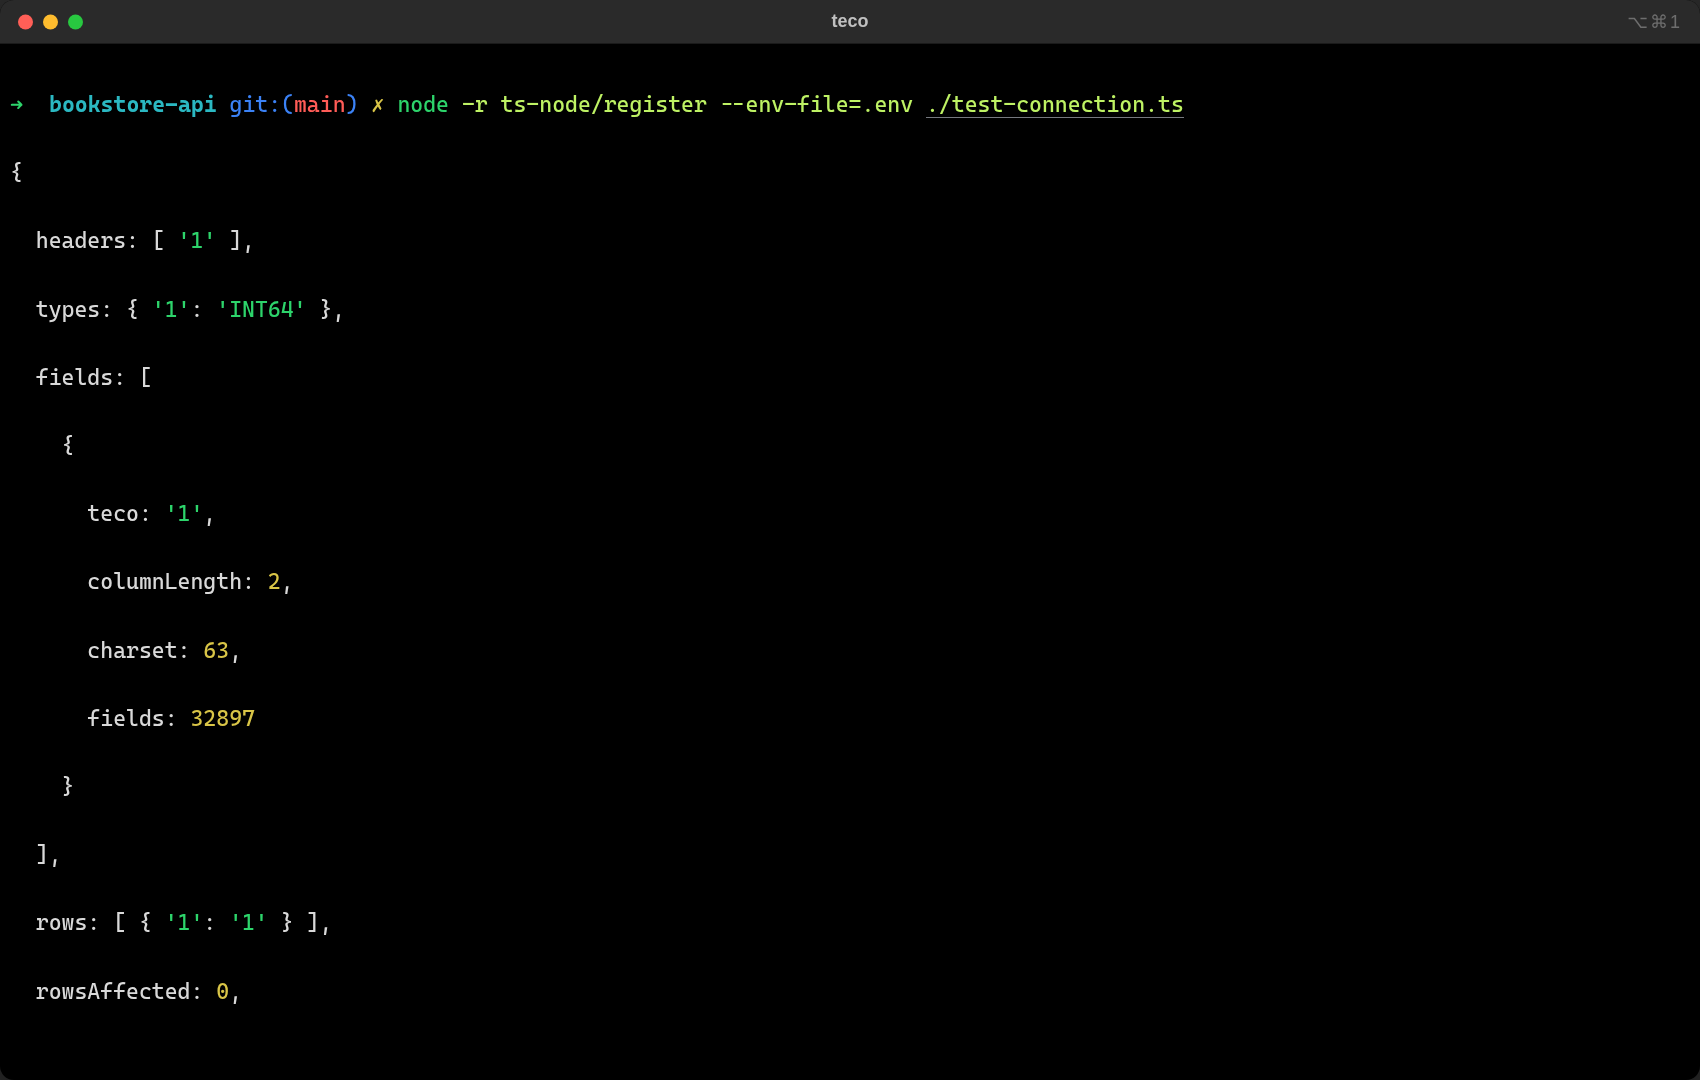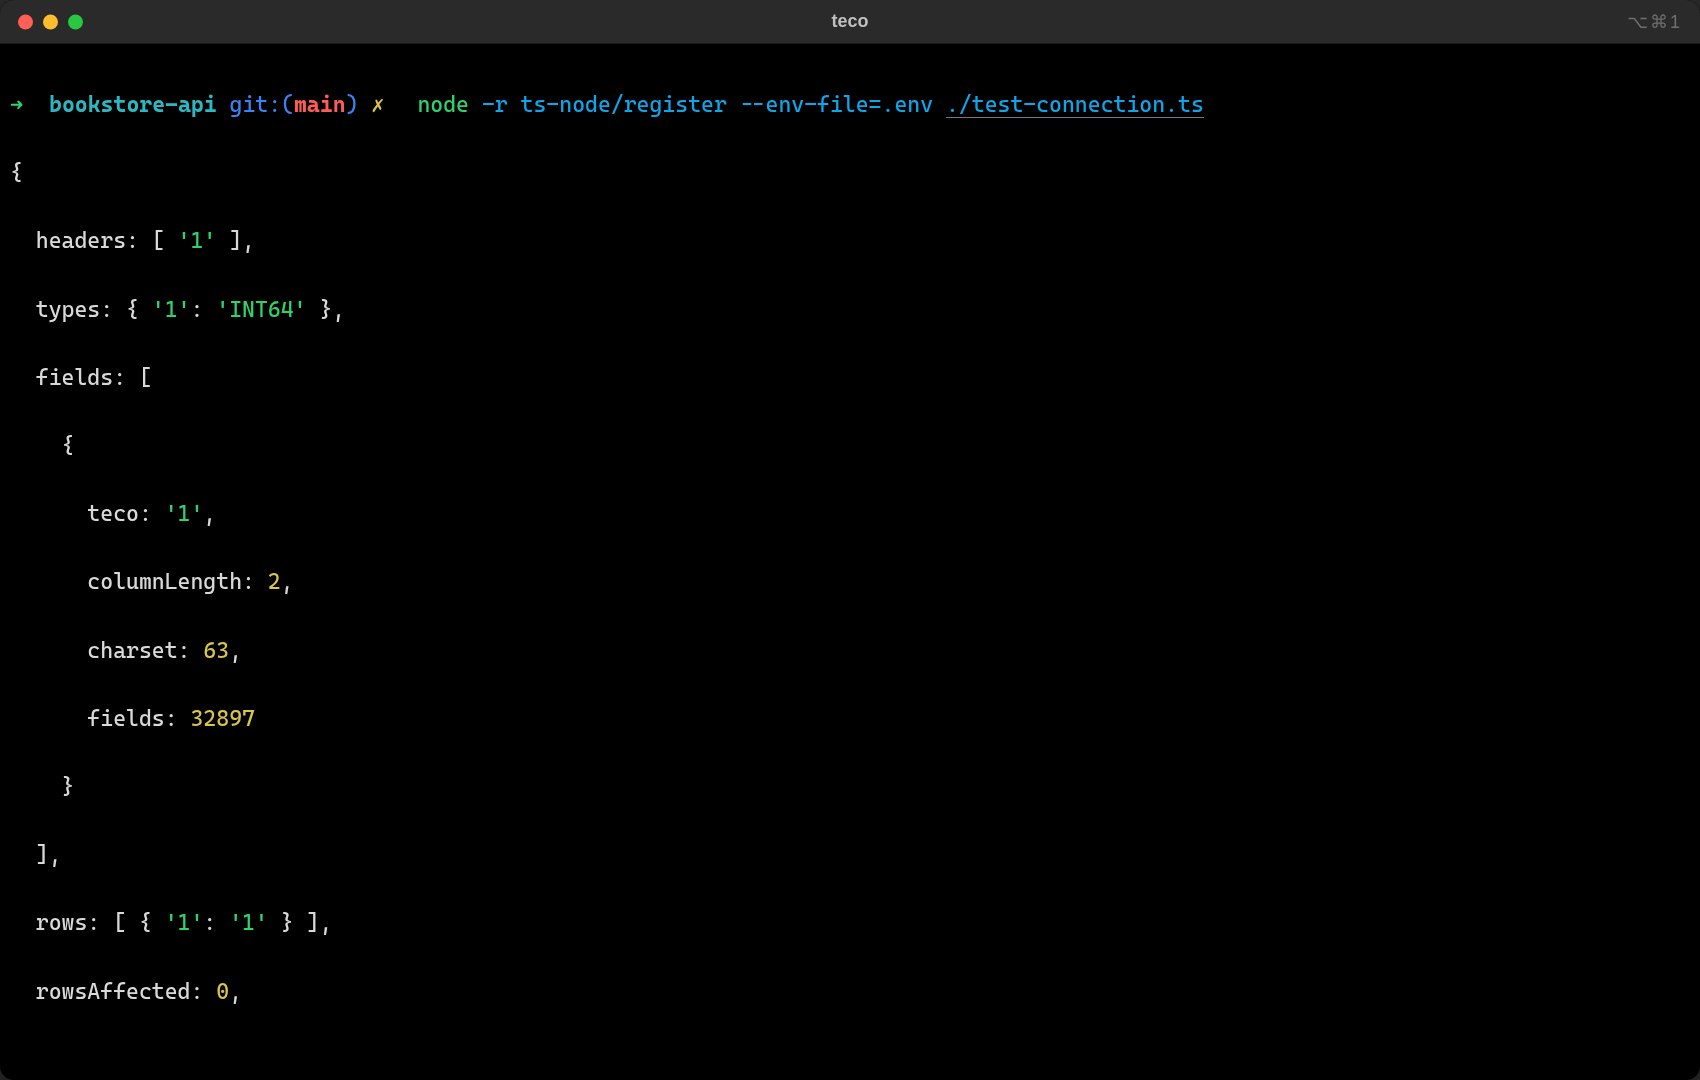--- a/index.html
+++ b/index.html
@@ -70,24 +70,24 @@
     font-size: 22px;
     line-height: 1.55;
     color: #cdd3de;
     white-space: pre;
     overflow: hidden;
   }
   .line { display: block; }
   .c-green { color: #2dd46b; font-weight: 700; }
   .c-cyan  { color: #2bb8c2; font-weight: 700; }
   .c-blue  { color: #3b82f6; font-weight: 400; }
-  .c-red   { color: #ff5c57; font-weight: 700; text-align: center; }
+  .c-red   { color: #ff5c57; font-weight: 400; text-align: center; }
   .c-yellowb { color: #d9c547; font-weight: 700; }
-  .c-cmd   { color: #2dd46b; margin-left: 20px; }
-  .c-grey  { color: #0ea5e9; }
+  .c-cmd   { color: #2dd46b; }
+  .c-grey  { color: #bef264; }
   .c-underline { border-bottom: 1.5px solid #76797f; }
   .c-str   { color: #2dd46b; }
   .c-num   { color: #d9c547; }
   .c-fg    { color: #d9d9d9; }
 </style>
 </head>
 <body>
 
 <div class="window">
   <div class="titlebar">

